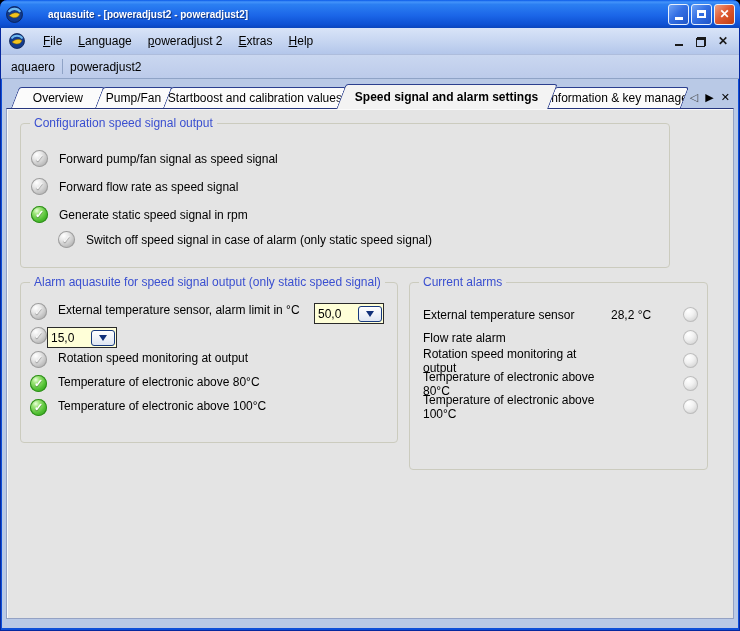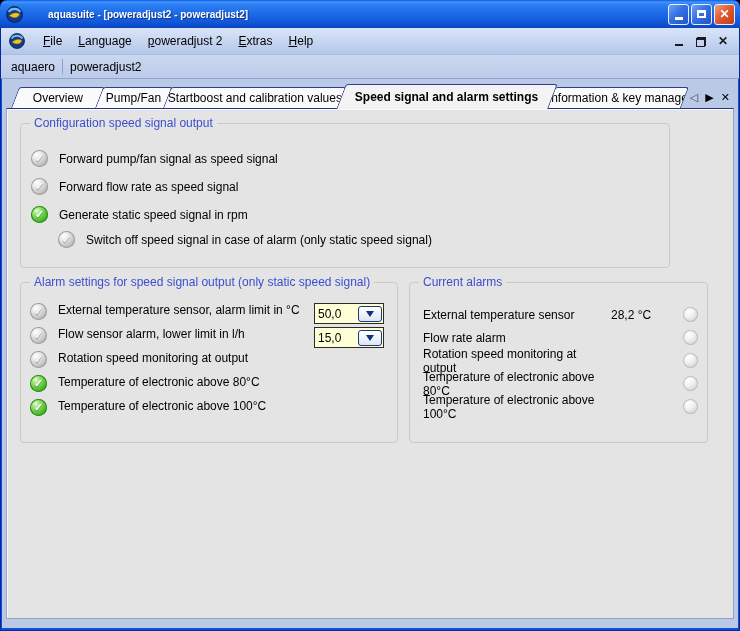--- a/index.html
+++ b/index.html
@@ -62,21 +62,21 @@
   .page { flex:1; background:#E4E4E4; border:1px solid #94A2C4; border-top:1px solid #26367E;
     box-shadow:inset 1px 1px 0 #FAFAFA; padding:14px 12px 0 13px; position:relative; z-index:2; }
 
   
   .groupbox { position:relative; border:1px solid #CBCBBE; border-radius:4px; }
   .groupbox .gb-title { position:absolute; top:-8px; left:9px; background:#E4E4E4; padding:0 4px;
     color:#3A4FD0; font-size:12px; white-space:nowrap; }
   .gb-config { height:145px; width:650px; padding:26px 10px 0 10px; }
   .gb-row2 { display:flex; gap:11px; margin-top:14px; }
   .gb-alarms { width:378px; height:161px; padding:20px 13px 0 9px; }
-  .gb-current { width:299px; height:161px; padding:20px 9px 0 13px; }
+  .gb-current { width:299px; height:188px; padding:20px 9px 0 13px; }
 
   .opt-row { display:flex; align-items:center; margin-bottom:12px; }
   .gb-config .opt-row { margin-bottom:11px; }
   .opt-row.indent { margin-left:27px; margin-top:-3px; }
   .opt-label { margin-left:11px; }
 
   .orb { width:17px; height:17px; border-radius:50%; flex:0 0 17px; position:relative; cursor:pointer;
     display:flex; align-items:center; justify-content:center; }
   .orb::before { content:"✓"; font-size:11px; font-weight:bold; color:#fff; line-height:1;
     text-shadow:0 1px 1px rgba(0,0,0,0.35); }
@@ -200,34 +200,33 @@
         </div>
         <div class="opt-row indent">
           <span class="orb off"></span>
           <span class="opt-label">Switch off speed signal in case of alarm (only static speed signal)</span>
         </div>
       </div>
 
       <div class="gb-row2">
 
         <div class="groupbox gb-alarms">
-          <span class="gb-title">Alarm settings for speed signal output (only static speed signal)</span>
+          <span class="gb-title">Alarm aquasuite for speed signal output (only static speed signal)</span>
           <div class="alarm-row">
             <span class="orb off"></span>
             <span class="opt-label">External temperature sensor, alarm limit in °C</span>
             <div class="combo">
               <span class="combo-val">50,0</span>
               <span class="combo-btn">
                   <span class="combo-arrow"></span>
                 </span>
             </div>
           </div>
           <div class="alarm-row">
             <span class="orb off"></span>
-            <span class="opt-label">Flow sensor alarm, lower limit in l/h</span>
             <div class="combo">
               <span class="combo-val">15,0</span>
               <span class="combo-btn">
                   <span class="combo-arrow"></span>
                 </span>
             </div>
           </div>
           <div class="alarm-row">
             <span class="orb off"></span>
             <span class="opt-label">Rotation speed monitoring at output</span>

